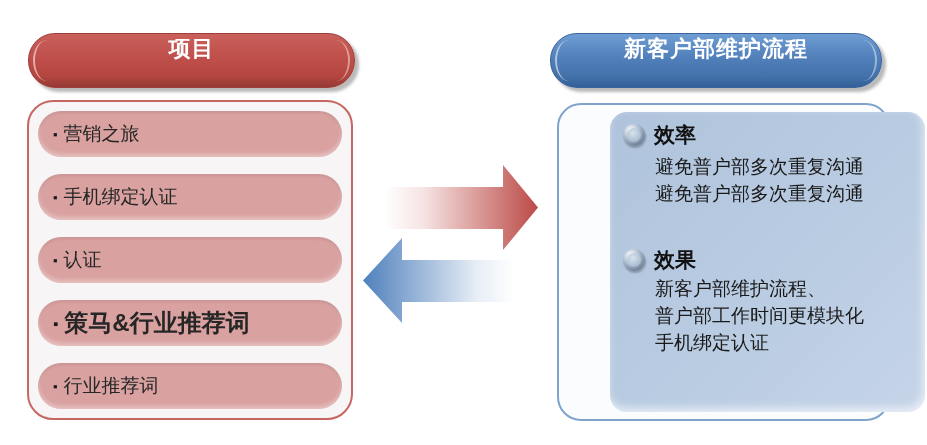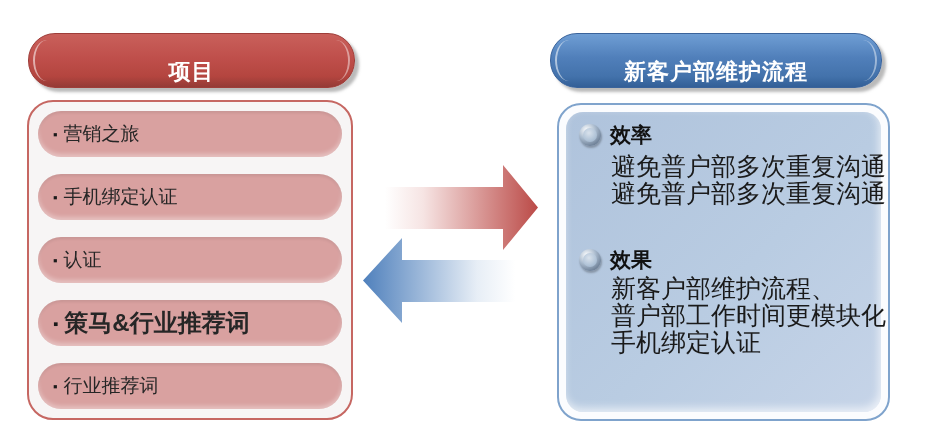--- a/index.html
+++ b/index.html
@@ -9,21 +9,21 @@
     width: 927px; height: 445px;
     background: #ffffff;
     overflow: hidden;
   }
 
   
   .pill {
     position: absolute;
     top: 33px; height: 53px;
     border-radius: 27px;
-    display: flex; align-items: flex-end; justify-content: center;
+    display: flex; align-items: flex-start; justify-content: center;
     color: #ffffff; font-size: 22px; font-weight: bold; letter-spacing: 1px;
     box-shadow: 4px 4px 3px rgba(130,130,130,.55);
   }
   .pill::before, .pill::after {
     content: ""; position: absolute; top: 6px; bottom: 6px; width: 26px;
     border-radius: 50%;
   }
   .pill::before { left: 4px;  border-left: 2px solid rgba(255,255,255,.55); }
   .pill::after  { right: 4px; border-right: 2px solid rgba(255,255,255,.45); }
   .pill.red {
@@ -71,35 +71,36 @@
     border-radius: 24px;
     padding: 7px;
   }
   .innerfill {
     width: 100%; height: 100%;
     box-sizing: border-box;
     border-radius: 17px;
     background: linear-gradient(135deg, #afc3dc 0%, #b9cce2 55%, #c6d4e8 100%);
     box-shadow: inset -2px -4px 8px rgba(255,255,255,.65);
     padding: 9px 8px;
+    margin-left: 44px;
   }
   .sec-head { display: flex; align-items: center; gap: 9px; padding-left: 5px; }
   .sec-title { font-size: 21px; font-weight: bold; color: #111111; }
   .sphere {
     width: 22px; height: 22px; border-radius: 50%;
     background: radial-gradient(circle at 35% 28%, #ffffff 0%, #dde4ec 16%, #a9bacd 42%, #76889e 72%, #4e5e73 100%);
     box-shadow: 1px 2px 2px rgba(0,0,0,.25);
     position: relative; flex: 0 0 auto;
   }
   .sphere::after {
     content: ""; position: absolute; inset: 4px; border-radius: 50%;
     background: radial-gradient(circle at 42% 35%, #d9e2ec 0%, #b4c6d9 55%, #93abc5 100%);
   }
   .sec-lines { padding-left: 37px; margin-top: 4px; }
-  .sec-lines div { font-size: 25px; line-height: 27px; color: #1a1a1a; white-space: nowrap; }
+  .sec-lines div { font-size: 19px; line-height: 27px; color: #1a1a1a; white-space: nowrap; }
   .sec2 { margin-top: 39px; }
   .sec2 .sec-lines { margin-top: 1px; }
 
   
   .arrows { position: absolute; left: 355px; top: 160px; width: 190px; height: 170px; }
 </style>
 </head>
 <body>
 
 <div class="canvas">

